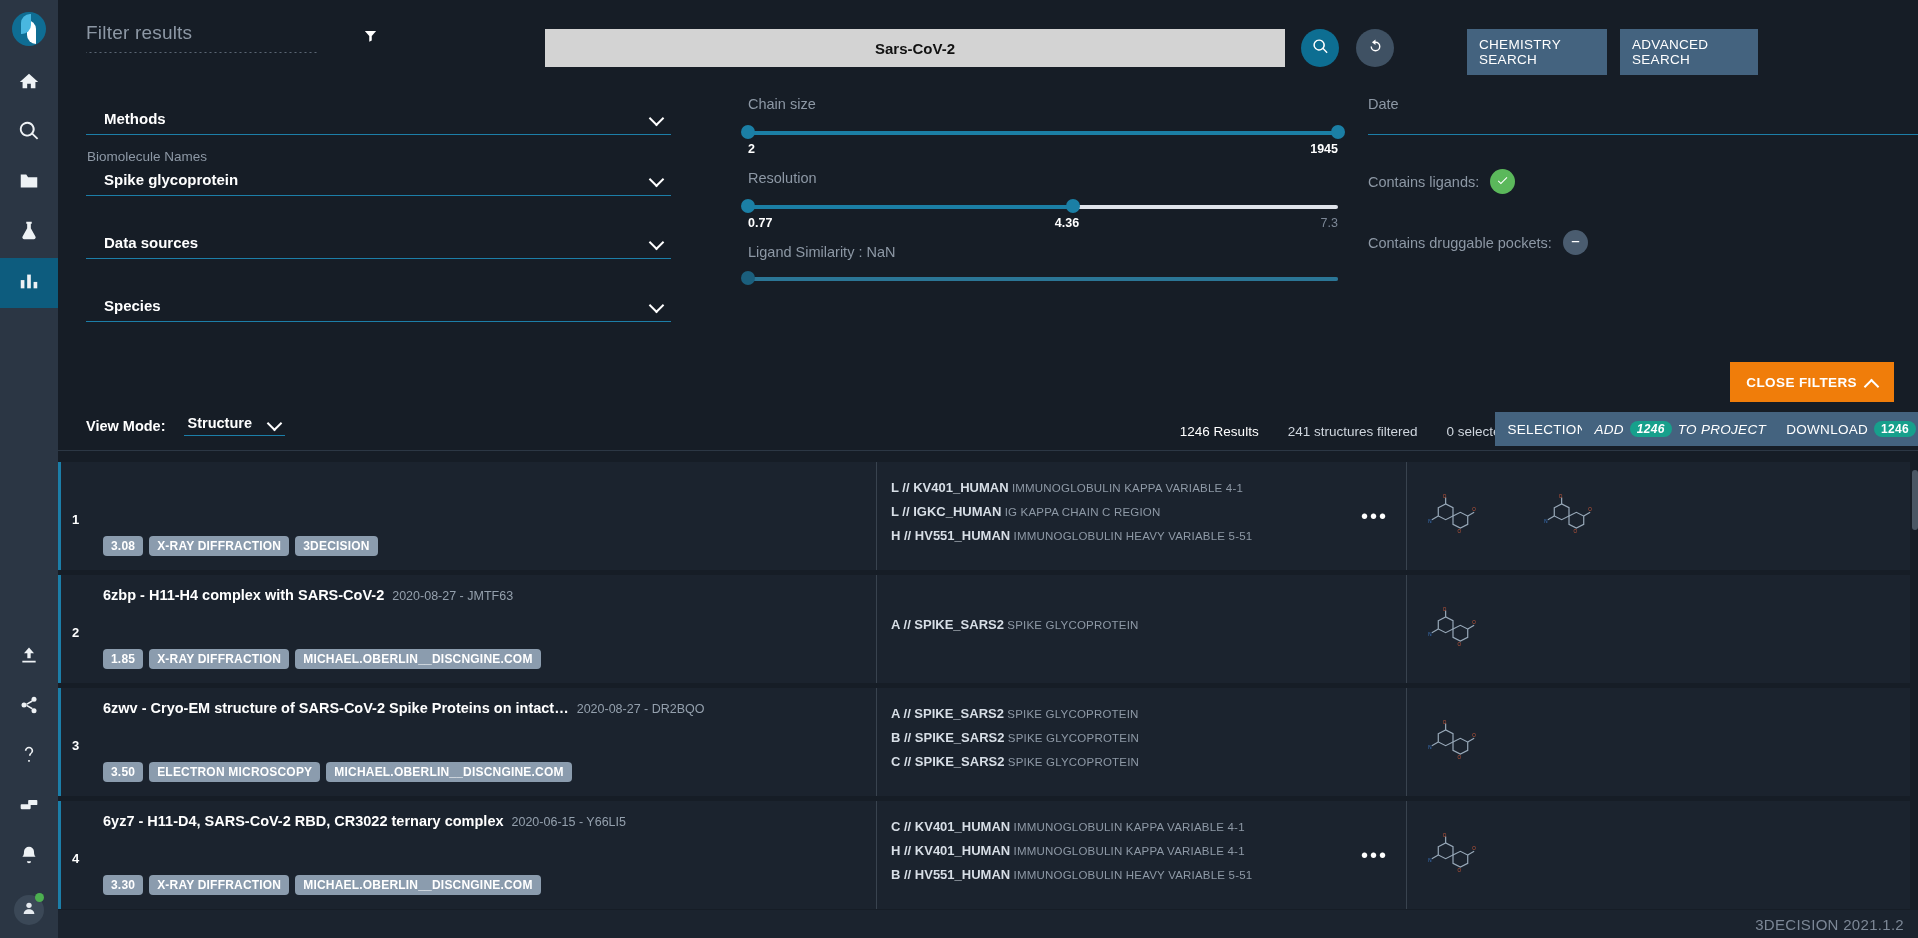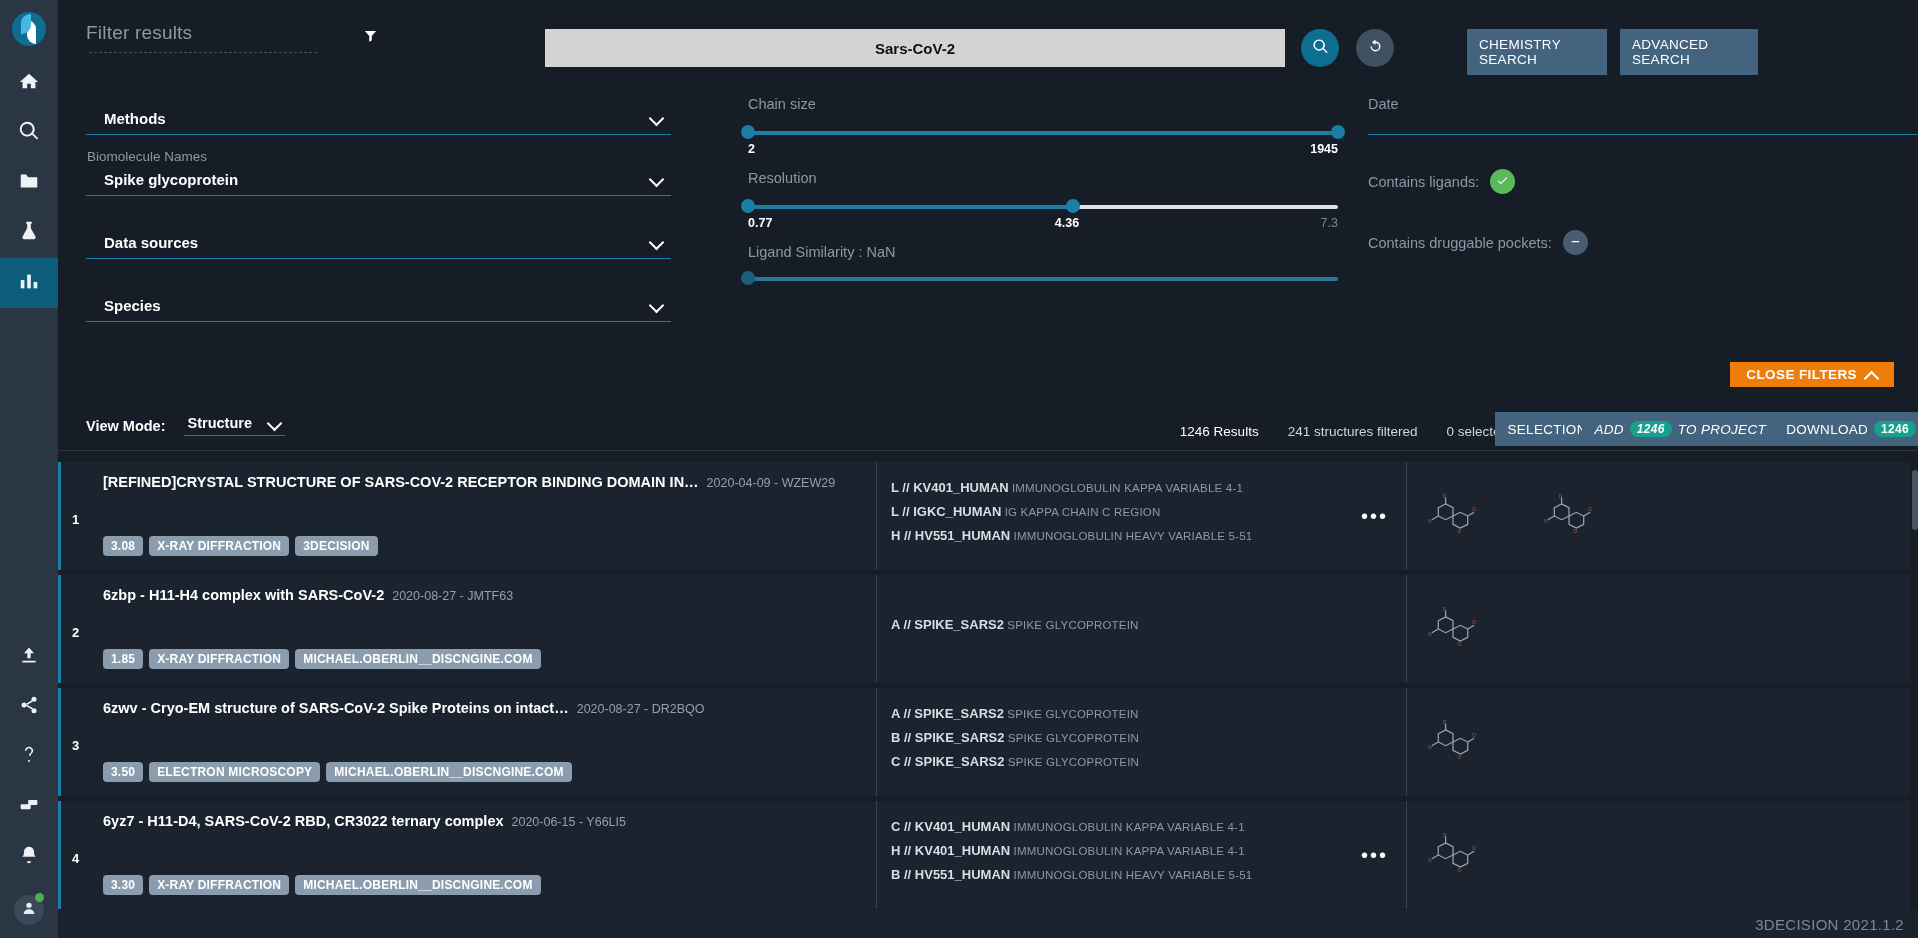--- a/index.html
+++ b/index.html
@@ -131,21 +131,21 @@
   #date-field .date-line { height:1px; background:#1c7ea8; }
 
   .toggle-row { display:flex; align-items:center; margin-top:34px; }
   .toggle-row .t-label { color:#8d98a5; font-size:14.5px; margin-right:11px; }
   .tgl { width:25px; height:25px; border-radius:50%; display:flex; align-items:center; justify-content:center; cursor:pointer; }
   .tgl.on { background:#5bb85b; }
   .tgl.off { background:#4a5c6f; }
   .tgl svg { fill:#fff; }
 
   #close-filters {
-    position:absolute; right:24px; top:362px; height:25px; background:#f07d0a;
+    position:absolute; right:24px; top:362px; height:40px; background:#f07d0a;
     color:#fff; font-size:13.5px; font-weight:bold; letter-spacing:.4px;
     display:flex; align-items:center; gap:8px; padding:0 16px; cursor:pointer;
   }
   #close-filters .up-chev { width:13px; height:9px; position:relative; }
   #close-filters .up-chev::before {
     content:""; position:absolute; left:1px; top:3px; width:9px; height:9px;
     border-left:2.5px solid #fff; border-top:2.5px solid #fff; transform: rotate(45deg);
   }
 
   hr.sep { position:absolute; left:0; width:100%; border:none; border-top:1px solid #2c3744; }
@@ -505,24 +505,20 @@
     <span>DOWNLOAD</span>
     <span class="badge">1246</span>
   </div>
 
 </div>
 
 <div id="results">
     <div class="rrow">
       <div class="idx">1</div>
       <div class="rcol-main">
-        <div class="rtitle-line">
-          <span class="rtitle">[REFINED]CRYSTAL STRUCTURE OF SARS-COV-2 RECEPTOR BINDING DOMAIN IN…</span>
-          <span class="rmeta">2020-04-09 - WZEW29</span>
-        </div>
         <div class="tags">
           <span class="tag res">3.08</span>
           <span class="tag">X-RAY DIFFRACTION</span>
           <span class="tag">3DECISION</span>
         </div>
       </div>
       <div class="rcol-chains">
         <div class="chain"><span class="cid">L // KV401_HUMAN</span><span class="cdesc"> IMMUNOGLOBULIN KAPPA VARIABLE 4-1</span></div>
         <div class="chain"><span class="cid">L // IGKC_HUMAN</span><span class="cdesc"> IG KAPPA CHAIN C REGION</span></div>
         <div class="chain"><span class="cid">H // HV551_HUMAN</span><span class="cdesc"> IMMUNOGLOBULIN HEAVY VARIABLE 5-51</span></div>

